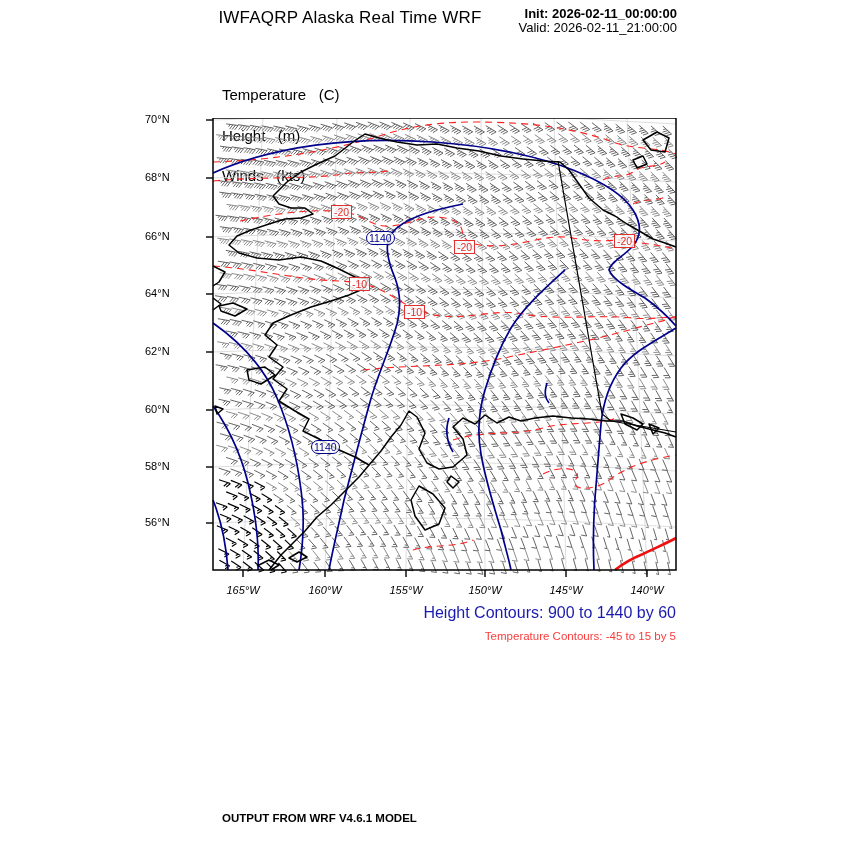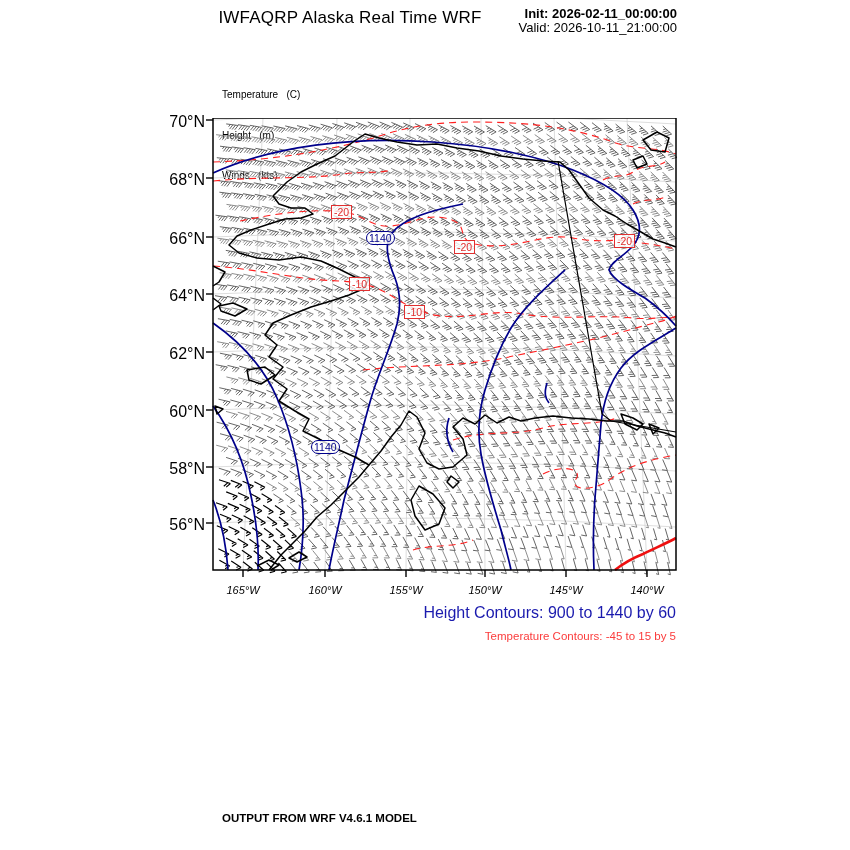--- a/index.html
+++ b/index.html
@@ -1,39 +1,39 @@
 <!DOCTYPE html>
 <html><head>
 <meta charset="utf-8">
 <style>
   html,body{margin:0;padding:0;background:#fff;}
   body{width:850px;height:850px;position:relative;font-family:"Liberation Sans",sans-serif;color:#000;overflow:hidden;}
   .abs{position:absolute;}
   .page-title{left:0;top:8px;width:700px;text-align:center;font-size:17px;font-weight:400;letter-spacing:.2px;}
   .run-times{right:173px;top:7px;text-align:right;font-size:13px;line-height:14px;}
   .run-times .init{font-weight:700;}
-  .legend{left:222px;top:61px;font-size:10px;line-height:13.5px;white-space:pre;}
+  .legend{left:222px;top:61px;font-size:15px;line-height:13.5px;white-space:pre;}
   .map-wrap{left:213px;top:118px;width:463px;height:350px;}
   .map-wrap svg{position:absolute;left:-8px;top:0;}
-  .lat-label{right:645px;font-size:16px;text-align:right;width:60px;}
+  .lat-label{right:645px;font-size:11px;width:60px;}
   .lon-label{top:584px;width:56px;text-align:center;font-size:11px;font-style:italic;}
   .ann-height{right:174px;top:604px;font-size:16px;color:#1a1aae;}
   .ann-temp{right:174px;top:630px;font-size:11.5px;color:#fb3b3b;}
   .footer{left:222px;top:811px;font-size:11.5px;line-height:14px;font-weight:bold;}
   .clabel{position:absolute;font-size:10.5px;line-height:12px;padding:0 2px;border:1px solid;background:rgba(255,255,255,.78);font-weight:400;}
   .clabel.temp{color:#e03030;border-color:#e03030;}
   .clabel.hgt{color:#00008b;border-color:#00008b;border-radius:7px;}
 </style>
 </head>
 <body>
 
 <div class="abs page-title">IWFAQRP Alaska Real Time WRF</div>
 <div class="abs run-times">
   <div class="init">Init: 2026-02-11_00:00:00</div>
-  <div>Valid: 2026-10-11_21:00:00</div>
+  <div>Valid: 2026-02-11_21:00:00</div>
 </div>
 
 <div class="abs legend">
   <div>Temperature   (C)</div>
   <div>Height   (m)</div>
   <div>Winds   (kts)</div>
 </div>
 
 <div class="abs lat-label" style="top:113px">70°N</div>
 <div class="abs lat-label" style="top:171px">68°N</div>

